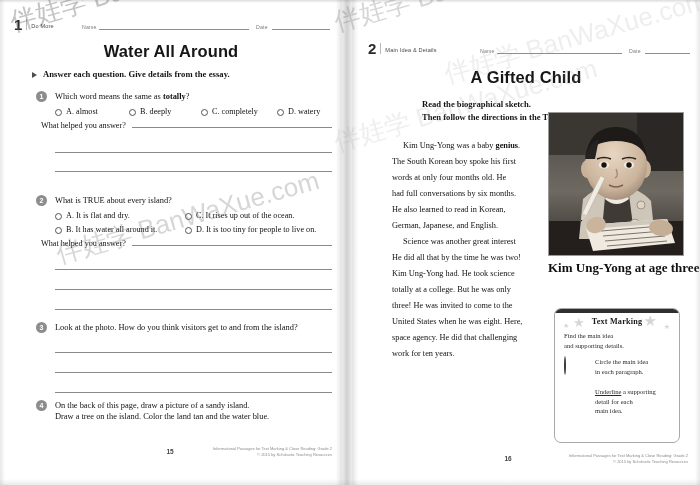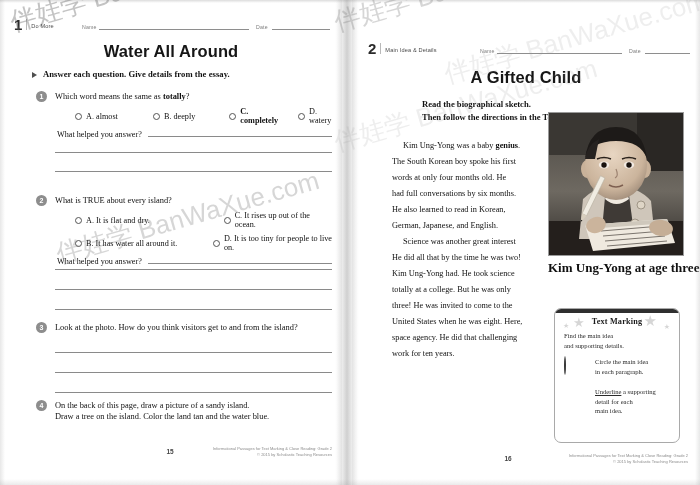--- a/index.html
+++ b/index.html
@@ -158,35 +158,34 @@
     line-height: 11px;
   }
   .qtext b { font-weight: bold; }
   .choices {
     margin-left: 19px;
     margin-top: 5px;
   }
   .choice-line { display: flex; margin-bottom: 5px; }
   .choice {
     display: flex;
-    align-items: center;
+    align-items: flex-end;
     font-family: "Liberation Serif", serif;
     font-size: 8.2px;
     color: #111;
-    margin-left: 20px;
   }
   .bubble {
     width: 5px; height: 5px;
     border: 0.8px solid #555;
     border-radius: 50%;
     margin-right: 4px;
     flex: 0 0 auto;
   }
   .helped {
-    margin-left: 21px;
+    margin-left: 5px;
     margin-top: 3px;
     display: flex;
     align-items: flex-end;
     font-family: "Liberation Serif", serif;
     font-size: 8.2px;
     color: #111;
   }
   .helped-rule {
     flex: 1 1 auto;
     border-bottom: 0.8px solid #8a8a8a;
@@ -370,21 +369,21 @@
       <div class="choices">
         <div class="choice-line">
           <span class="choice" style="width:74px;">
               <span class="bubble"></span>
               <span>A. almost</span>
             </span>
           <span class="choice" style="width:72px;">
               <span class="bubble"></span>
               <span>B. deeply</span>
             </span>
-          <span class="choice" style="width:61px;font-weight:bold;">
+          <span class="choice" style="width:76px;">
               <span class="bubble"></span>
               <span>C. completely</span>
             </span>
           <span class="choice">
               <span class="bubble"></span>
               <span>D. watery</span>
             </span>
         </div>
       </div>
       <div class="helped">

